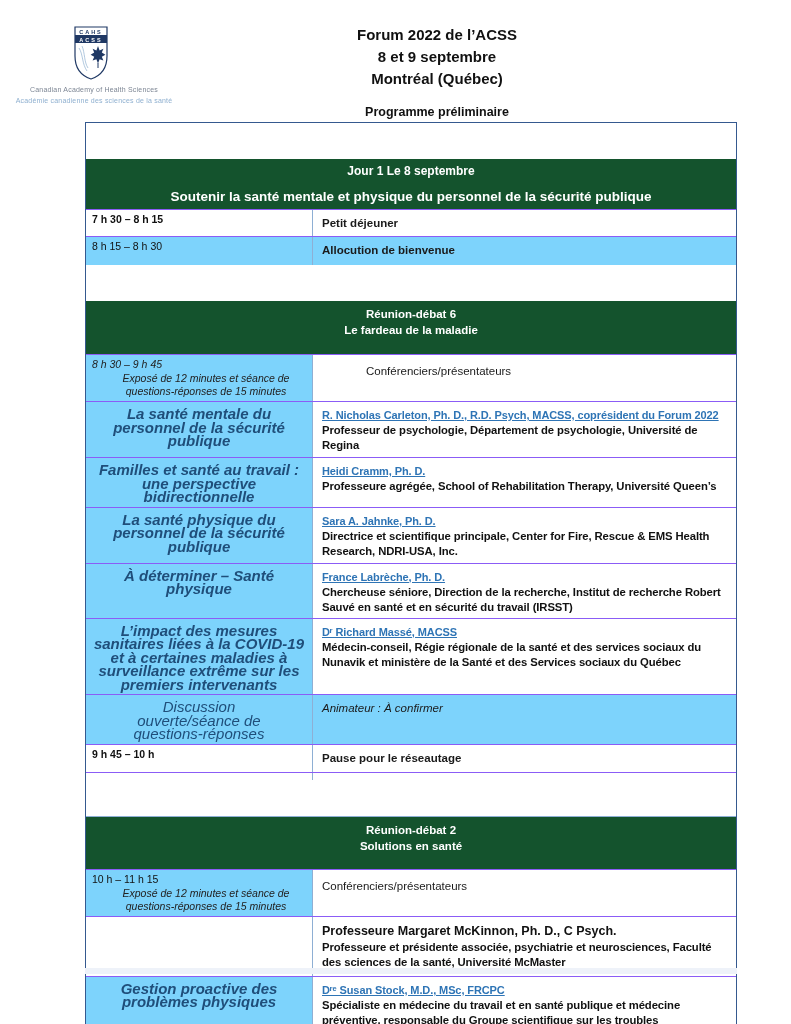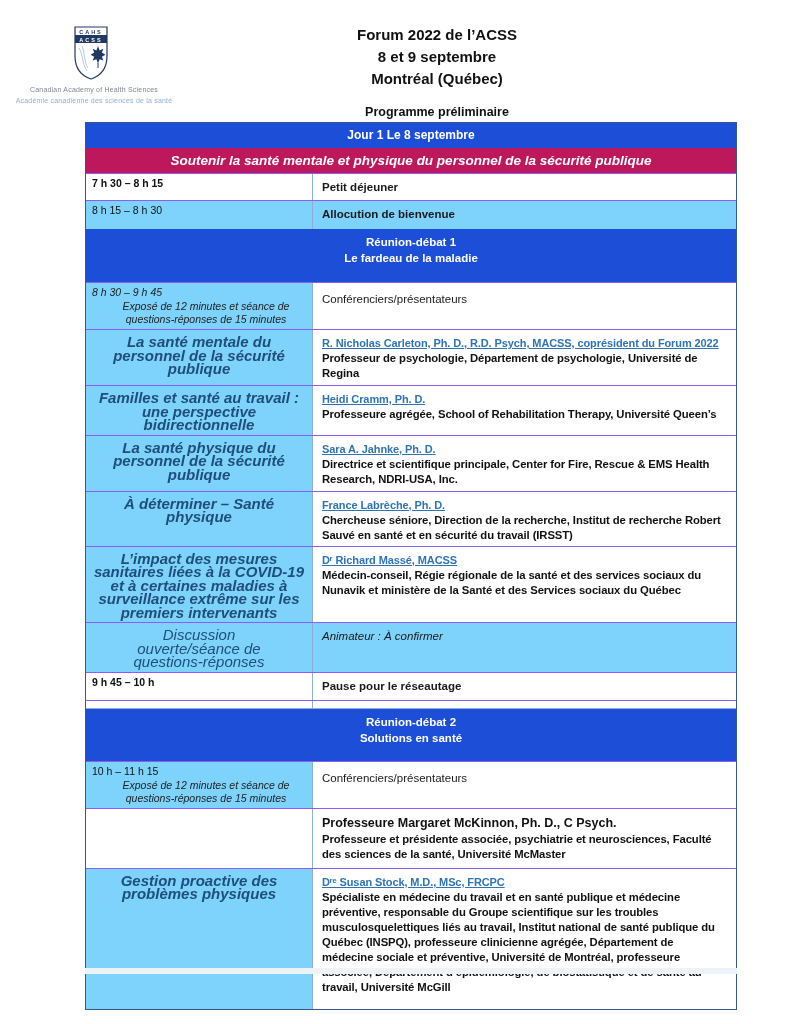--- a/index.html
+++ b/index.html
@@ -15,22 +15,22 @@
   .title-block { position:absolute; left:140px; top:24px; width:594px; text-align:center; }
   .title-line { font-size:15px; font-weight:bold; color:#111; line-height:22px; }
   .subtitle { font-size:12.5px; font-weight:bold; color:#111; margin-top:15px; }
 
   
   .ptable { position:absolute; left:85px; top:122px; width:652px; border:1.5px solid #35598f; }
   .t-row { display:flex; align-items:stretch; border-top:1px solid #8b5cf6; }
   .t-row:first-child { border-top:none; }
 
   .band { display:block; text-align:center; color:#fff; font-weight:bold; }
-  .band-navy { background:#1d4ed8; }
-  .band-blue { background:#be185d;font-style:italic; }
+  .band-navy { background:#14532d;margin-top:36px; }
+  .band-blue { background:#14532d; }
   .h-day   { min-height:25px; font-size:12px; line-height:25px; }
   .h-theme { min-height:25px; font-size:13.5px; line-height:25px; }
   .h-panel { min-height:53px; padding-top:5px; font-size:11.5px; line-height:16px; }
 
   .cell-l { width:227px; border-right:1px solid #8eafd4; padding:3px 6px; }
   .cell-r { flex:1; padding:3px 9px; }
   .bg-light { background:#7dd3fc; }
 
   .time { font-size:10.5px; color:#111; text-align:left; }
   .time.b { font-weight:bold; }
@@ -45,21 +45,21 @@
   .plain { font-size:11.5px; line-height:15px; padding-top:6px; }
   .italic-note { font-size:11.5px; font-style:italic; padding-top:4px; }
 
   .speaker-link { display:inline-block; font-size:11px; font-weight:bold; color:#2e74b5;
                   text-decoration:underline; line-height:15px; letter-spacing:-0.1px; cursor:pointer; }
   .speaker-desc { font-size:11.3px; font-weight:bold; color:#111; line-height:15px; letter-spacing:-0.1px; }
   .speaker-heading { font-size:12.5px; font-weight:bold; color:#111; line-height:17px; padding-top:3px; }
 
   .r-h27  { min-height:27px; }
   .r-h29  { min-height:29px; }
-  .r-h44  { min-height:44px; }
+  .r-h44  { min-height:44px;gap:44px; }
   .r-h56  { min-height:56px; }
   .r-h34  { min-height:34px; }
   .r-h54  { min-height:54px; }
   .r-h62  { min-height:62px; }
   .r-h35  { min-height:35px; }
   .r-h28  { min-height:28px; }
   .r-h8   { min-height:8px; }
   .r-h45  { min-height:45px; }
   .r-h60  { min-height:60px; }
   .r-h141 { min-height:141px; }
@@ -110,21 +110,21 @@
   <div class="t-row r-h29">
     <div class="cell-l bg-light">
         <div class="time">8 h 15 – 8 h 30</div>
       </div>
     <div class="cell-r bg-light">
         <div class="event">Allocution de bienvenue</div>
       </div>
   </div>
 
   <div class="band band-navy h-panel">
-    <div>Réunion-débat 1</div>
+    <div>Réunion-débat 6</div>
     <div>Le fardeau de la maladie</div>
   </div>
 
   <div class="t-row r-h44">
     <div class="cell-l bg-light">
       <div class="time i">8 h 30 – 9 h 45</div>
       <div class="note">Exposé de 12 minutes et séance de questions-réponses de 15 minutes</div>
     </div>
     <div class="cell-r">
         <div class="plain">Conférenciers/présentateurs</div>

